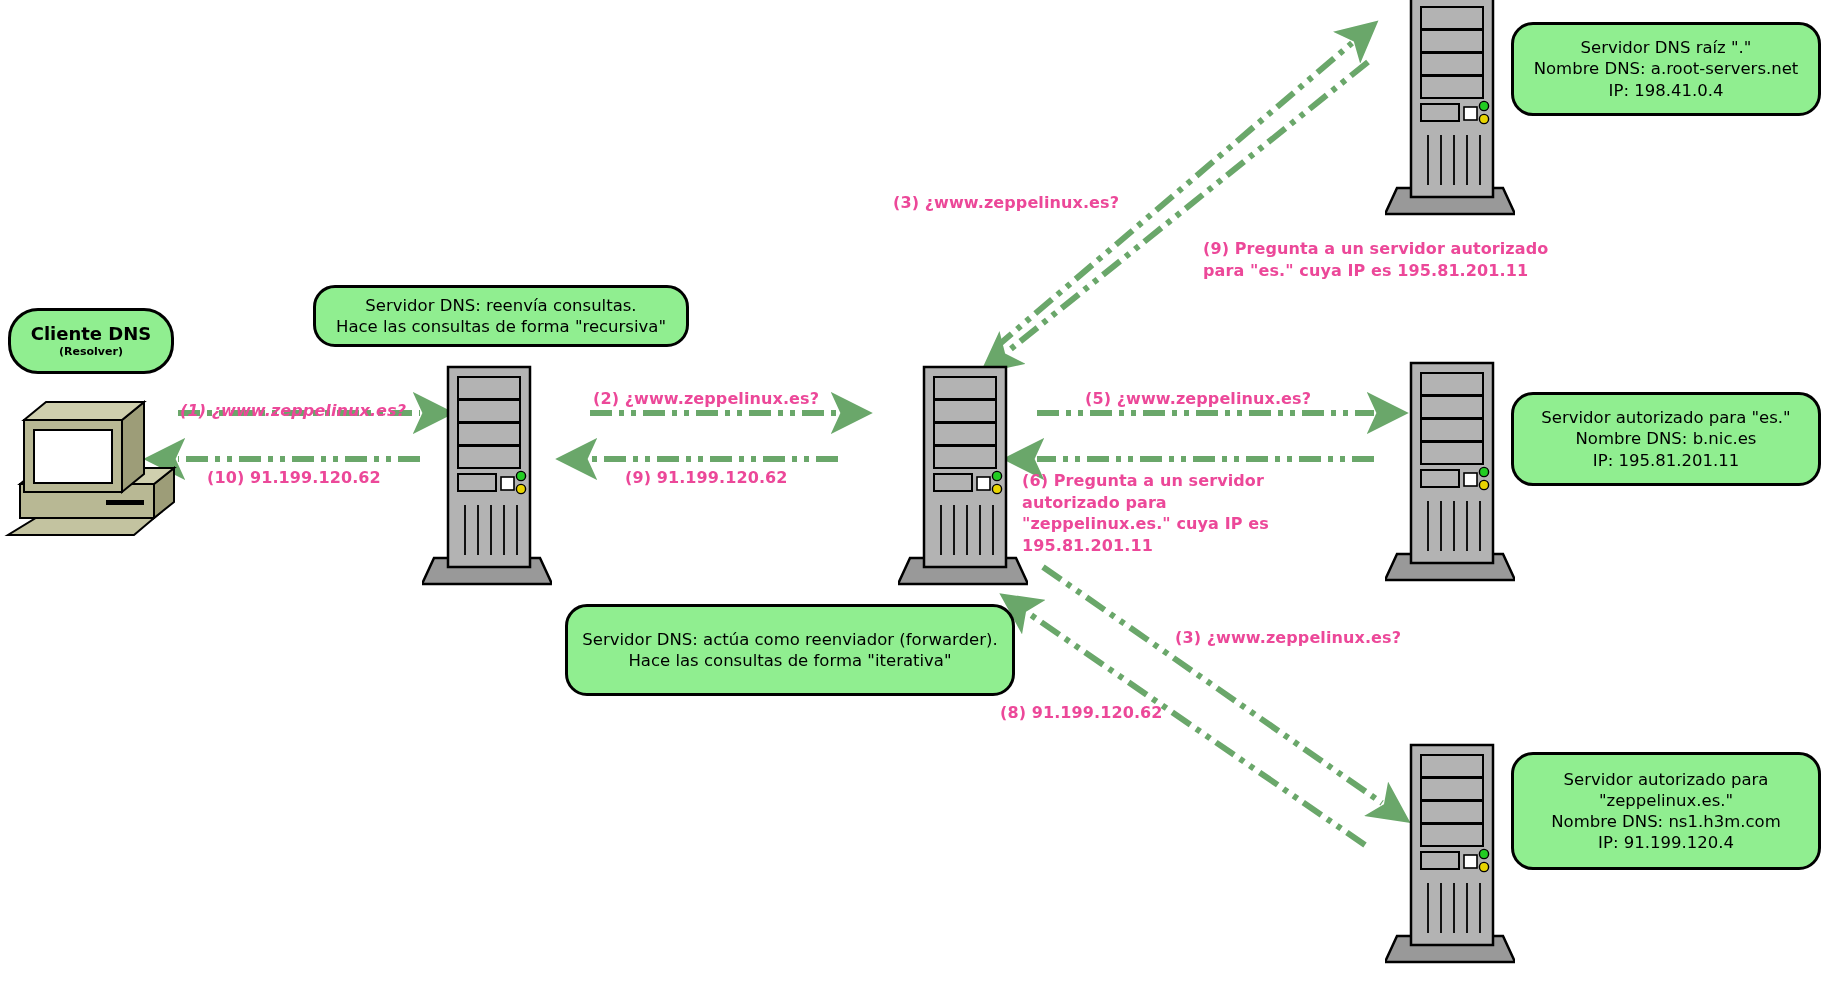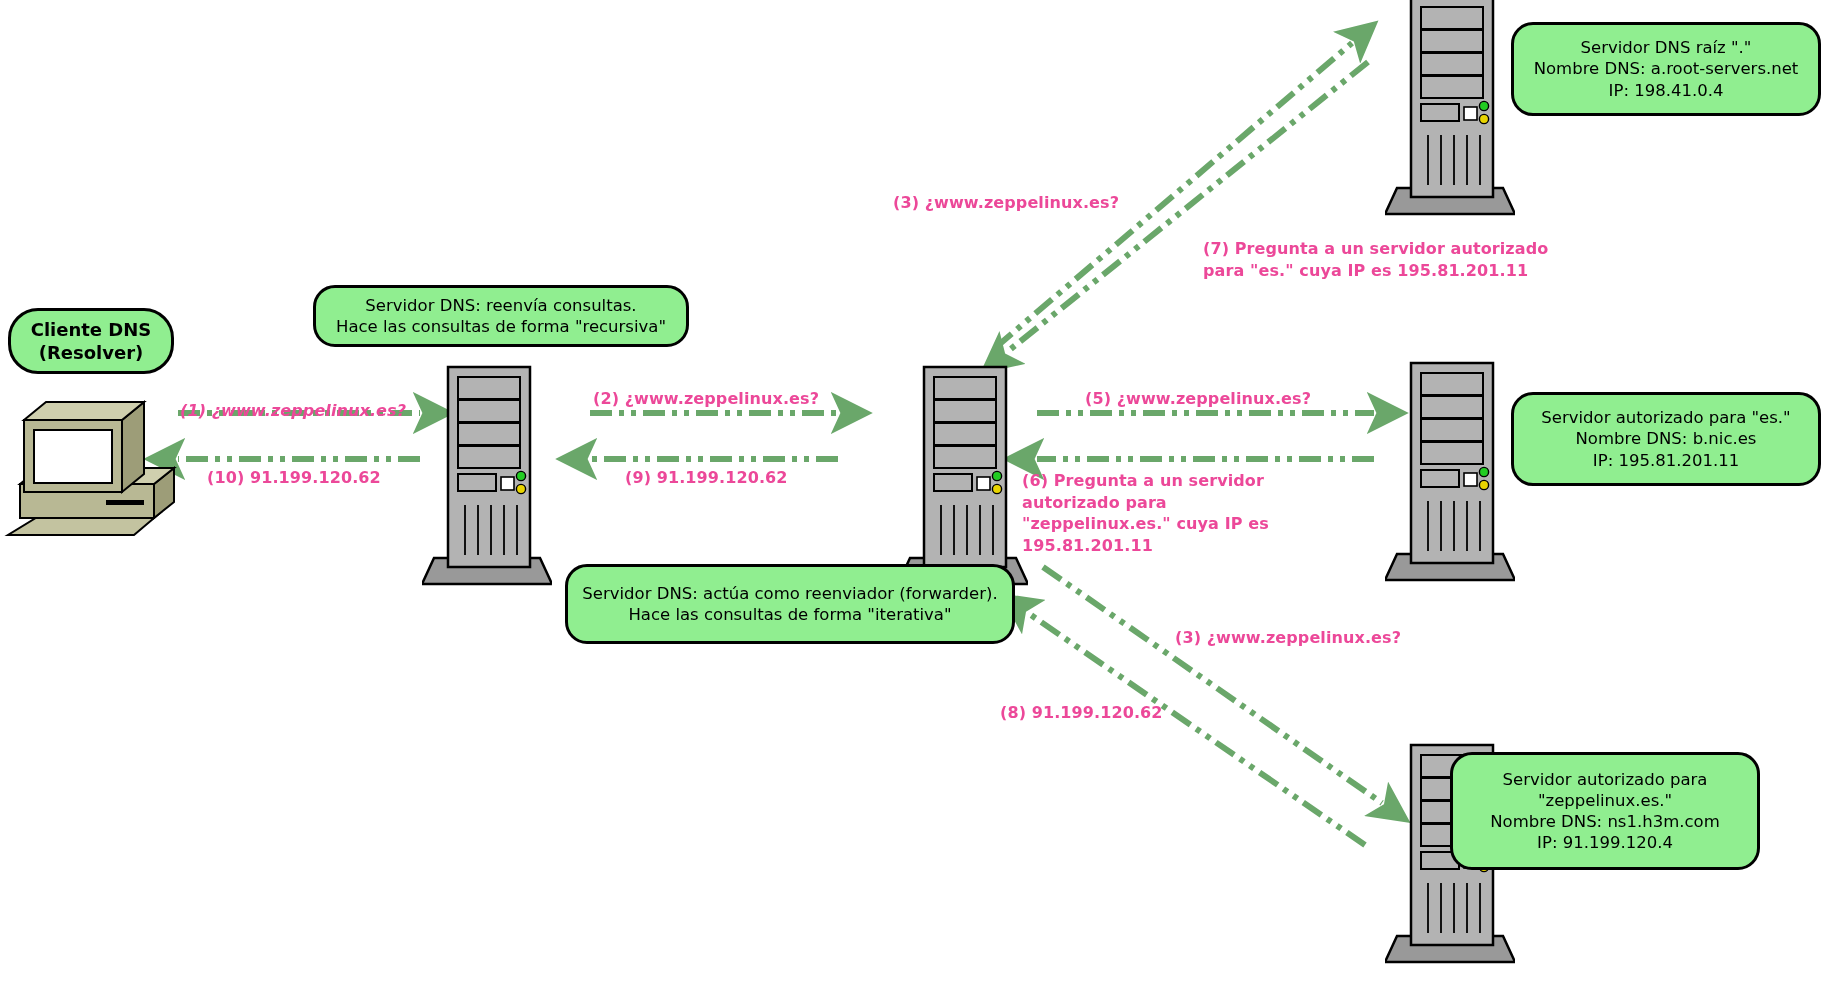--- a/index.html
+++ b/index.html
@@ -95,21 +95,21 @@
       <polygon points="120,40 142,22 142,94 120,112" fill="#9d9d78" stroke="#000" stroke-width="2"></polygon>
       <polygon points="22,40 44,22 142,22 120,40" fill="#cfcfae" stroke="#000" stroke-width="2"></polygon>
 
       <rect x="32" y="50" width="78" height="53" fill="#ffffff" stroke="#000" stroke-width="2"></rect>
     </svg>
   </div>
 
   <div class="bubble" style="left:8px;top:308px;width:166px;height:66px;border-radius:30px;">
     <div>
       <span class="ln" style="font-weight:bold;font-size:18px;">Cliente DNS</span>
-      <span class="ln" style="font-weight:bold;font-size:18px;">(Resolver)</span>
+      <span class="ln" style="font-weight:bold;font-size:11px;">(Resolver)</span>
     </div>
   </div>
 
   <div class="tower" style="left:422px;top:362px;width:130px;height:227px;">
     <svg width="130" height="227" viewBox="0 0 130 227">
       <polygon points="12,196 118,196 130,222 0,222" fill="#999999" stroke="#000" stroke-width="2.5"></polygon>
       <rect x="26" y="5" width="82" height="200" fill="#b3b3b3" stroke="#000" stroke-width="2.5"></rect>
       <rect x="36" y="15" width="62" height="22" fill="#b3b3b3" stroke="#000" stroke-width="2"></rect>
       <rect x="36" y="38" width="62" height="22" fill="#b3b3b3" stroke="#000" stroke-width="2"></rect>
       <rect x="36" y="61" width="62" height="22" fill="#b3b3b3" stroke="#000" stroke-width="2"></rect>
@@ -150,21 +150,21 @@
       <g stroke="#000" stroke-width="1.8">
         <line x1="43" y1="143" x2="43" y2="193"></line>
         <line x1="56" y1="143" x2="56" y2="193"></line>
         <line x1="69" y1="143" x2="69" y2="193"></line>
         <line x1="82" y1="143" x2="82" y2="193"></line>
         <line x1="95" y1="143" x2="95" y2="193"></line>
       </g>
     </svg>
   </div>
 
-  <div class="bubble" style="left:565px;top:564px;width:450px;height:80px;">
+  <div class="bubble" style="left:565px;top:604px;width:450px;height:92px;">
     <div>
       <span class="ln">Servidor DNS: actúa como reenviador (forwarder).</span>
       <span class="ln">Hace las consultas de forma "iterativa"</span>
     </div>
   </div>
 
   <div class="tower" style="left:1385px;top:-8px;width:130px;height:227px;">
     <svg width="130" height="227" viewBox="0 0 130 227">
       <polygon points="12,196 118,196 130,222 0,222" fill="#999999" stroke="#000" stroke-width="2.5"></polygon>
       <rect x="26" y="5" width="82" height="200" fill="#b3b3b3" stroke="#000" stroke-width="2.5"></rect>
@@ -239,39 +239,39 @@
       <g stroke="#000" stroke-width="1.8">
         <line x1="43" y1="143" x2="43" y2="193"></line>
         <line x1="56" y1="143" x2="56" y2="193"></line>
         <line x1="69" y1="143" x2="69" y2="193"></line>
         <line x1="82" y1="143" x2="82" y2="193"></line>
         <line x1="95" y1="143" x2="95" y2="193"></line>
       </g>
     </svg>
   </div>
 
-  <div class="bubble" style="left:1450px;top:752px;width:310px;height:118px;">
+  <div class="bubble" style="left:1511px;top:752px;width:310px;height:118px;">
     <div>
       <span class="ln">Servidor autorizado para</span>
       <span class="ln">"zeppelinux.es."</span>
       <span class="ln">Nombre DNS: ns1.h3m.com</span>
       <span class="ln">IP: 91.199.120.4</span>
     </div>
   </div>
 
   <div class="lbl" style="left:180px;top:400px;font-style:italic;">(1) ¿www.zeppelinux.es?</div>
   <div class="lbl" style="left:207px;top:467px;">(10) 91.199.120.62</div>
 
   <div class="lbl" style="left:593px;top:388px;">(2) ¿www.zeppelinux.es?</div>
   <div class="lbl" style="left:625px;top:467px;">(9) 91.199.120.62</div>
 
   <div class="lbl" style="left:893px;top:192px;">(3) ¿www.zeppelinux.es?</div>
 
   <div class="lbl multi" style="left:1203px;top:238px;width:370px;">
-    <span class="ln">(7) Pregunta a un servidor autorizado</span>
+    <span class="ln">(9) Pregunta a un servidor autorizado</span>
     <span class="ln">para "es." cuya IP es 195.81.201.11</span>
   </div>
 
   <div class="lbl" style="left:1085px;top:388px;text-align:center;">(5) ¿www.zeppelinux.es?</div>
 
   <div class="lbl multi" style="left:1022px;top:470px;width:290px;">
     <span class="ln">(6) Pregunta a un servidor</span>
     <span class="ln">autorizado para "zeppelinux.es."</span>
     <span class="ln">cuya IP es 195.81.201.11</span>
   </div>

